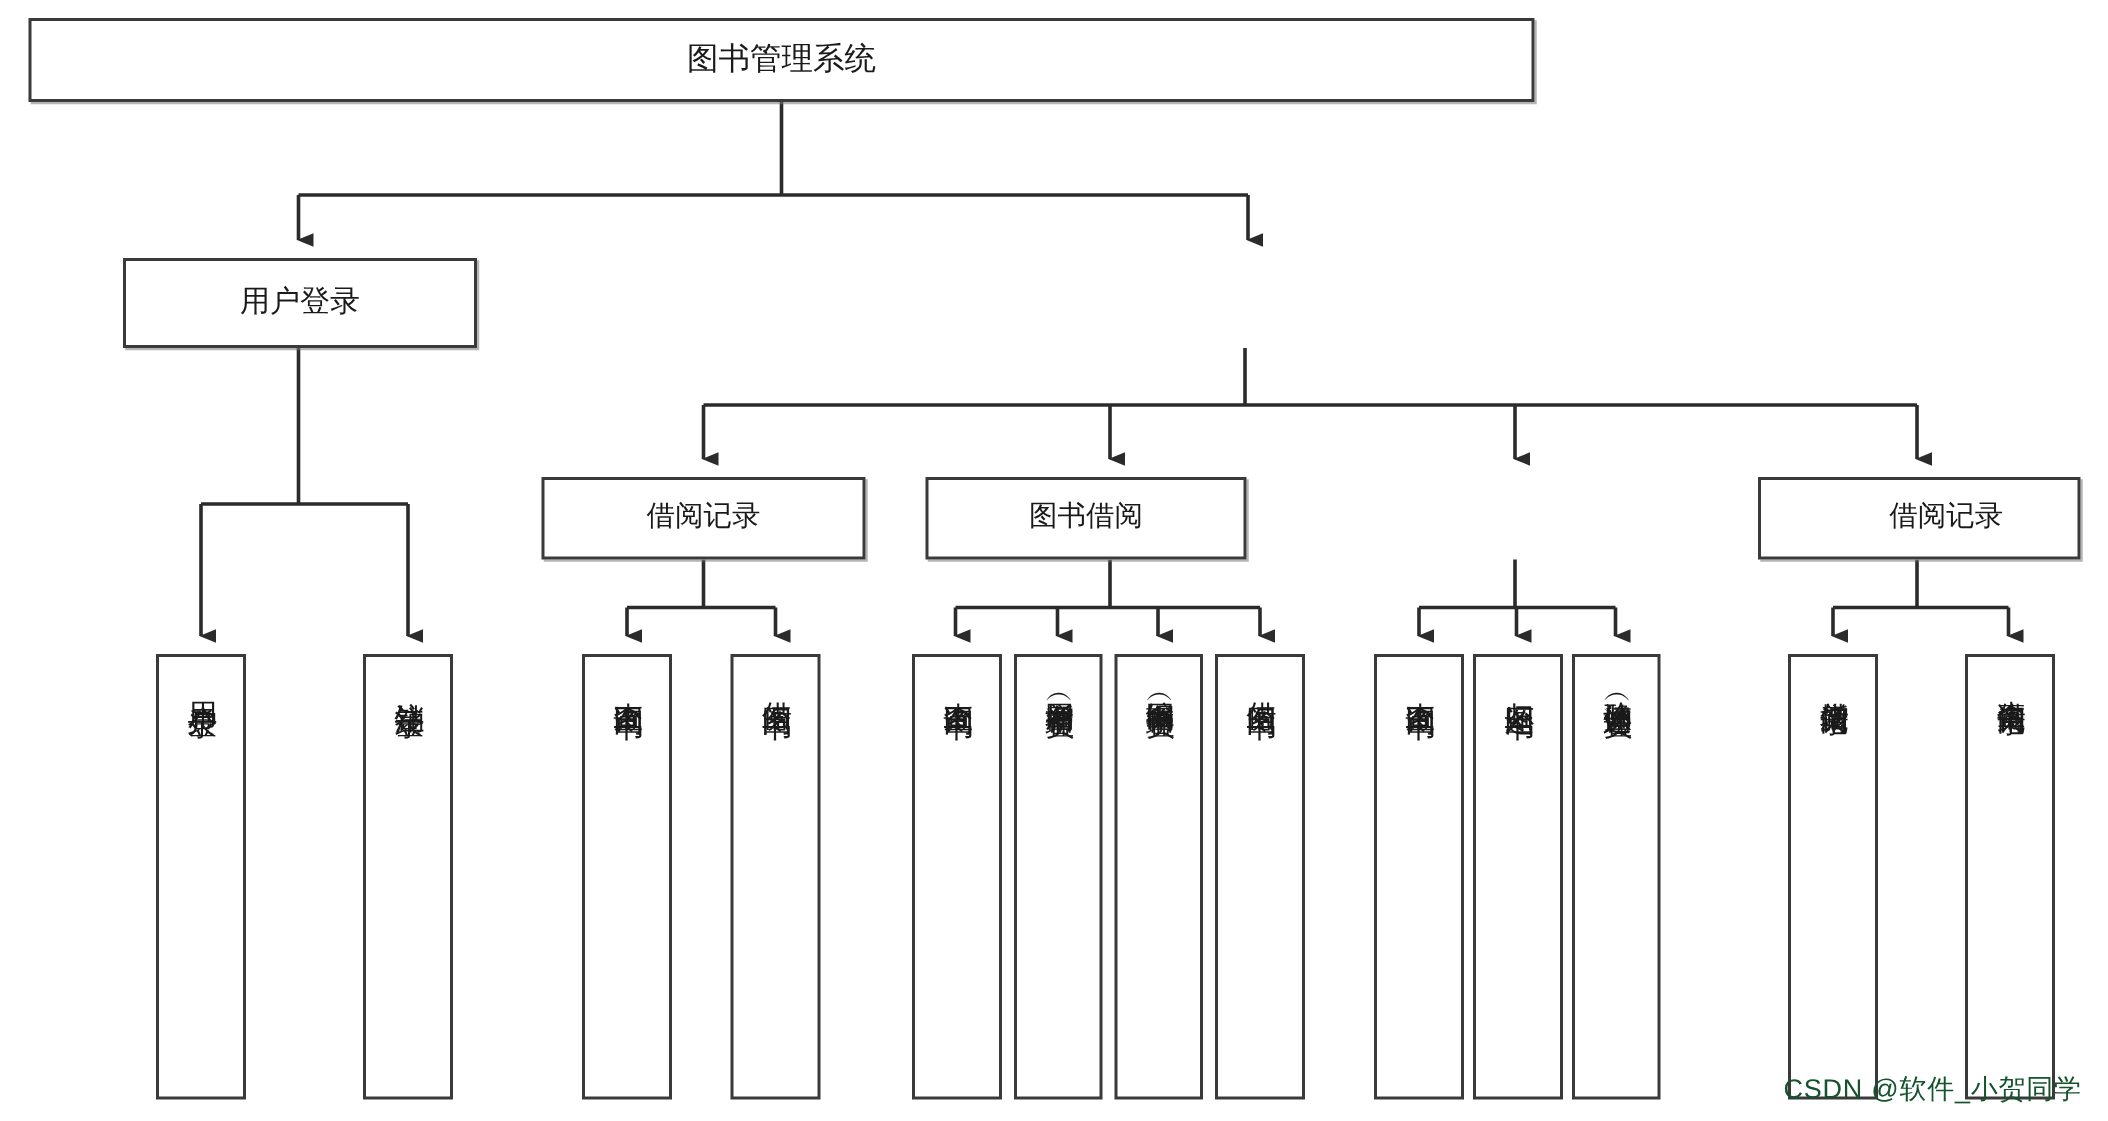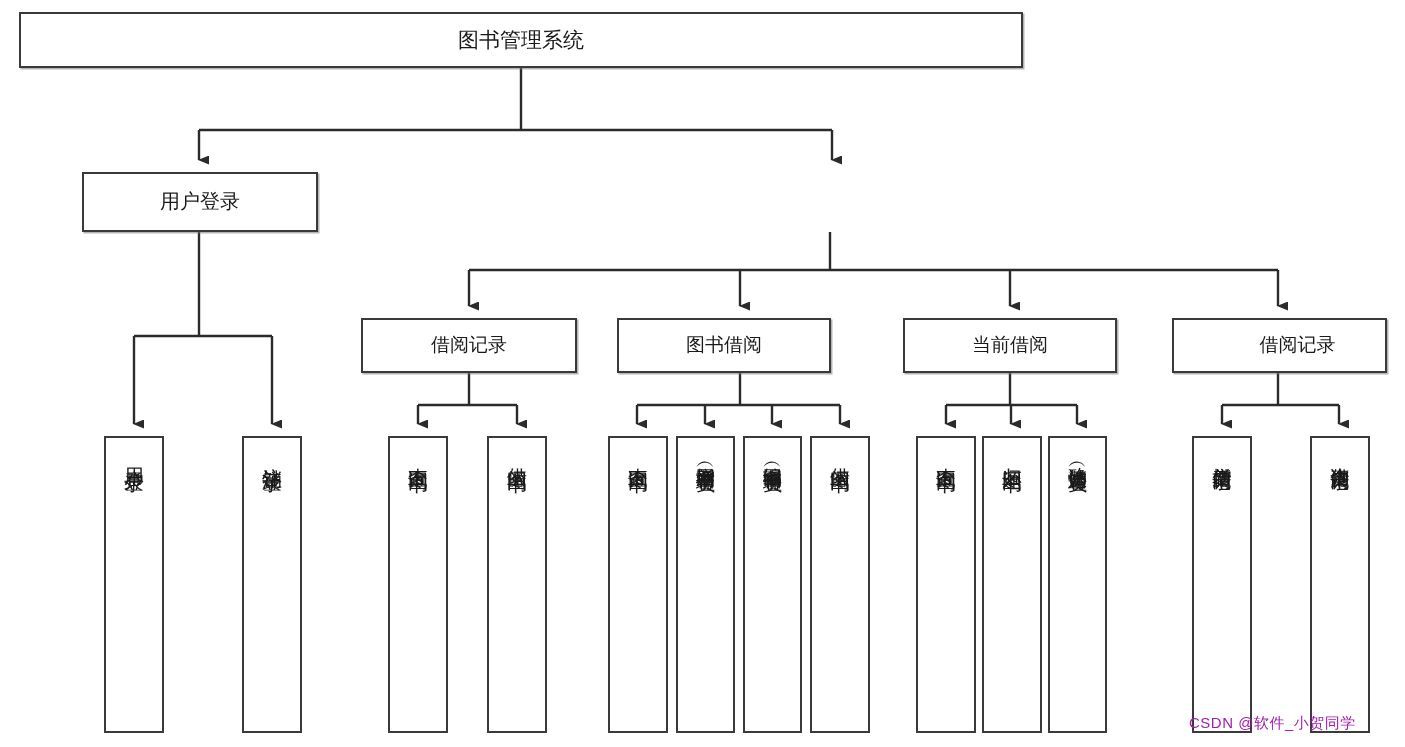--- a/index.html
+++ b/index.html
@@ -18,22 +18,22 @@
   .node.leaf{align-items:flex-start;justify-content:center;padding-top:14px;}
   .node.leaf .lbl{
       writing-mode:vertical-rl;
       text-orientation:upright;
       font-size:20px;
       letter-spacing:2px;
       line-height:1.05;
       white-space:normal;
   }
   .node.leaf.tall .lbl{font-size:19px;letter-spacing:1px;}
-  #watermark{position:absolute;left:1189px;top:714px;font-size:15px;
-             color:#a21caf;letter-spacing:.5px;white-space:nowrap;
+  #watermark{position:absolute;left:1189px;top:714px;font-size:18px;
+             color:#14532d;letter-spacing:.5px;white-space:nowrap;
              pointer-events:none;}
 </style>
 </head>
 <body>
 
 <div id="stage">
 
   <svg id="wires" viewBox="0 0 1405 747" xmlns="http://www.w3.org/2000/svg">
     <defs>
       <marker id="arw" markerWidth="9" markerHeight="11" refX="4.5" refY="10" orient="auto" markerUnits="userSpaceOnUse">
@@ -91,23 +91,20 @@
   <div class="node lvl1 shadowed" style="left:82px;top:172px;width:236px;height:60px;">
     <span class="lbl">用户登录</span>
   </div>
 
   <div class="node lvl2 shadowed" style="left:361px;top:318px;width:216px;height:55px;">
     <span class="lbl">借阅记录</span>
   </div>
   <div class="node lvl2 shadowed" style="left:617px;top:318px;width:214px;height:55px;">
     <span class="lbl">图书借阅</span>
   </div>
-  <div class="node lvl2 shadowed" style="left:903px;top:318px;width:214px;height:55px;">
-    <span class="lbl">当前借阅</span>
-  </div>
   <div class="node lvl2 shadowed" style="left:1172px;top:318px;width:215px;height:55px;padding-left:36px;">
     <span class="lbl">借阅记录</span>
   </div>
 
   <div class="node leaf" style="left:104px;top:436px;width:60px;height:297px;">
     <span class="lbl">用户登录</span>
   </div>
   <div class="node leaf" style="left:242px;top:436px;width:60px;height:297px;">
     <span class="lbl">注销登录</span>
   </div>

